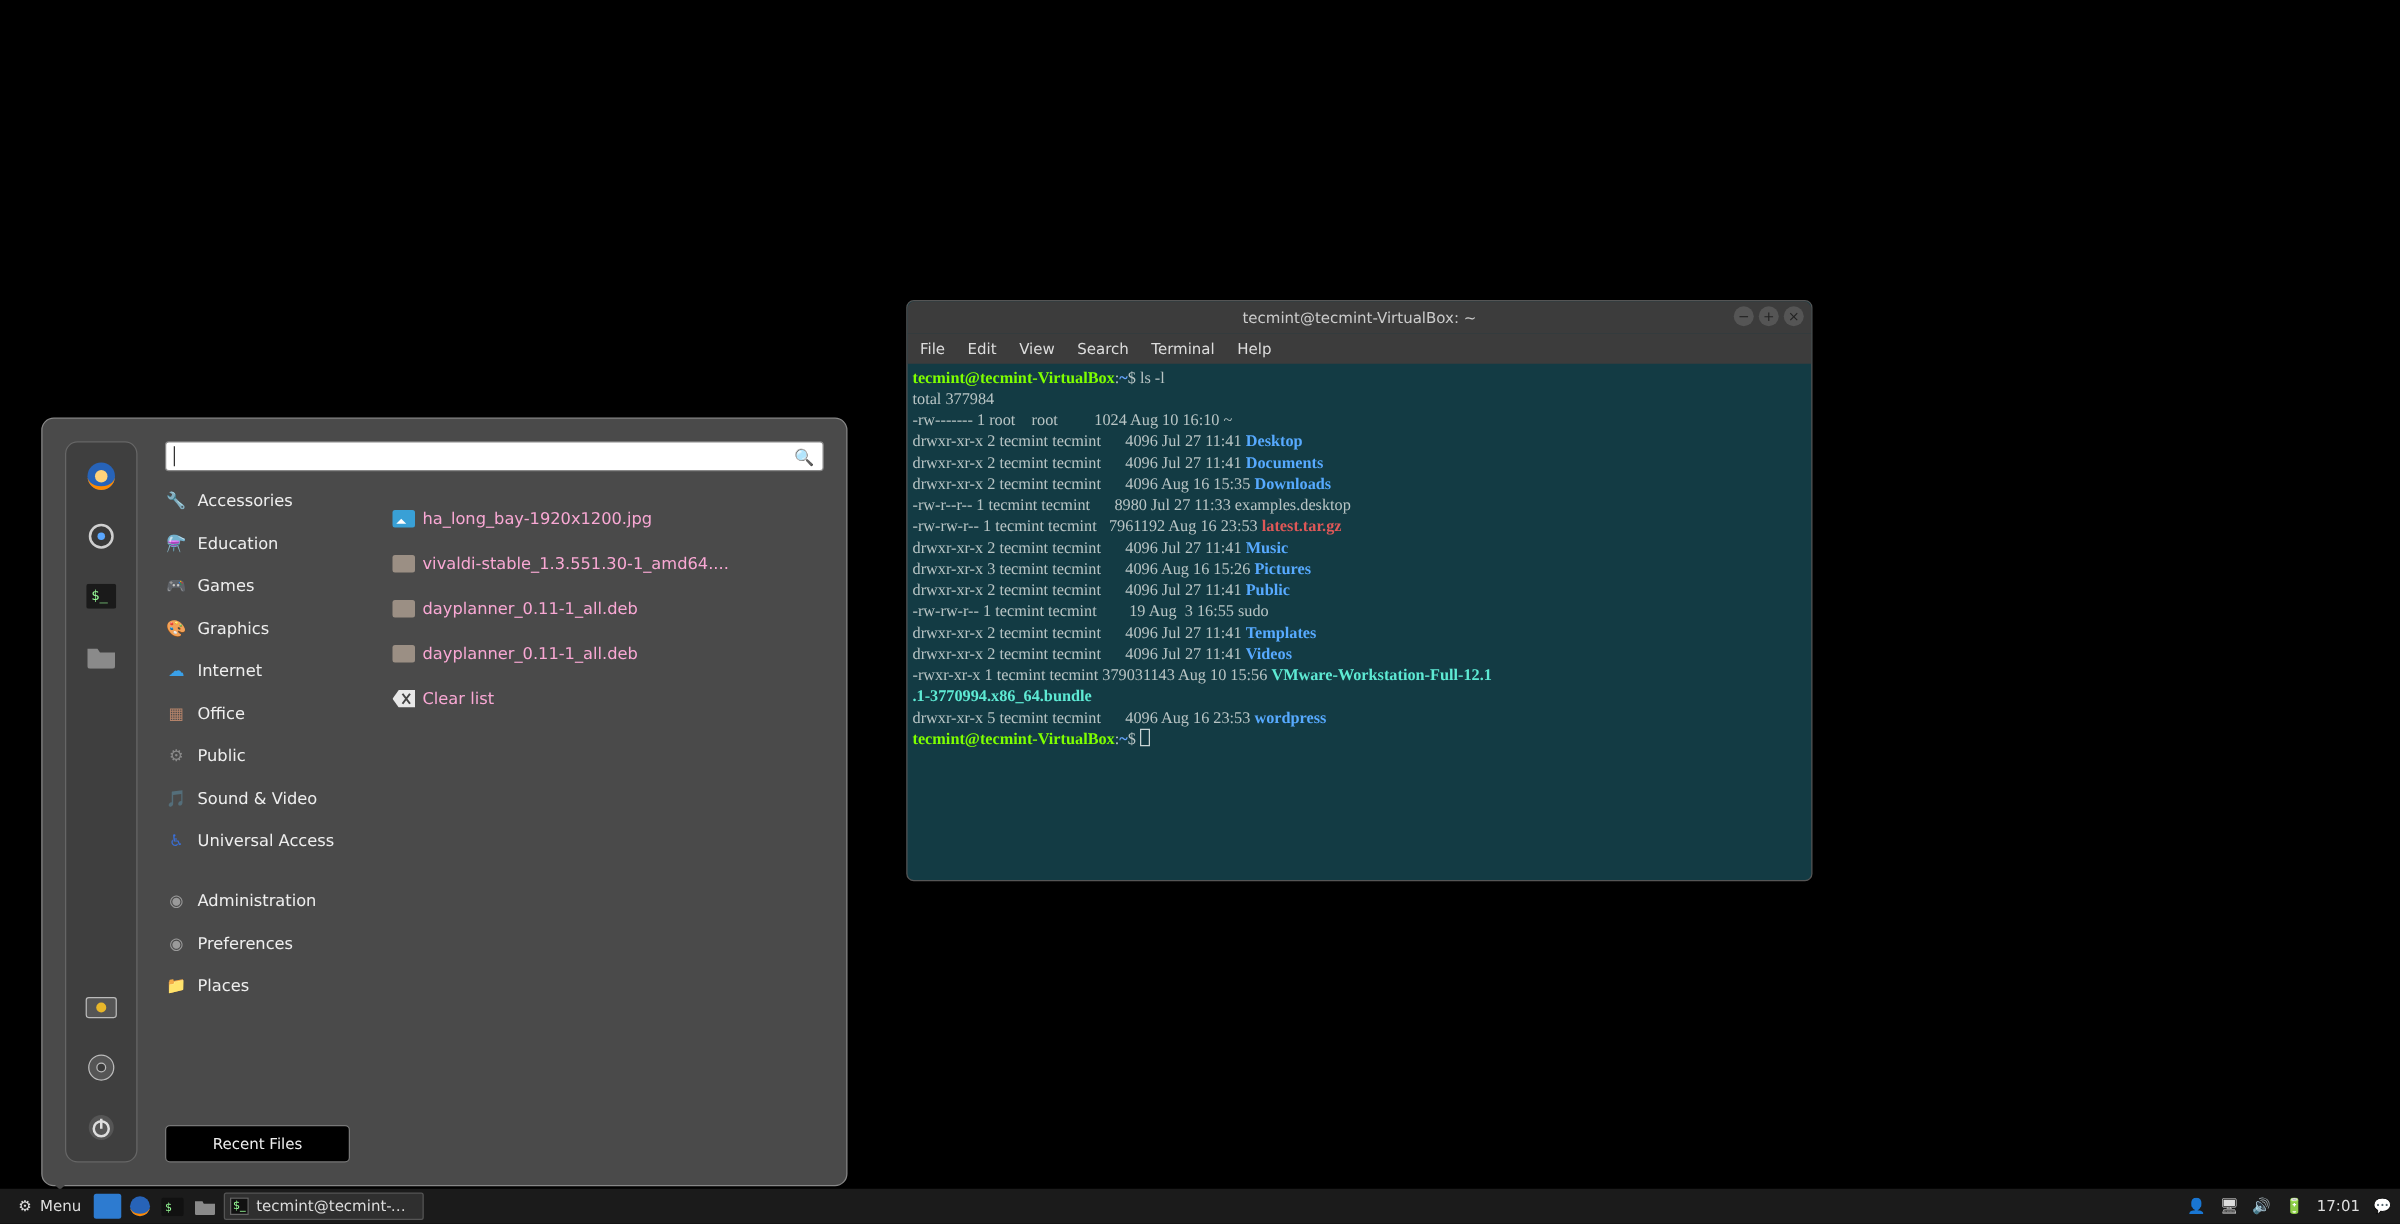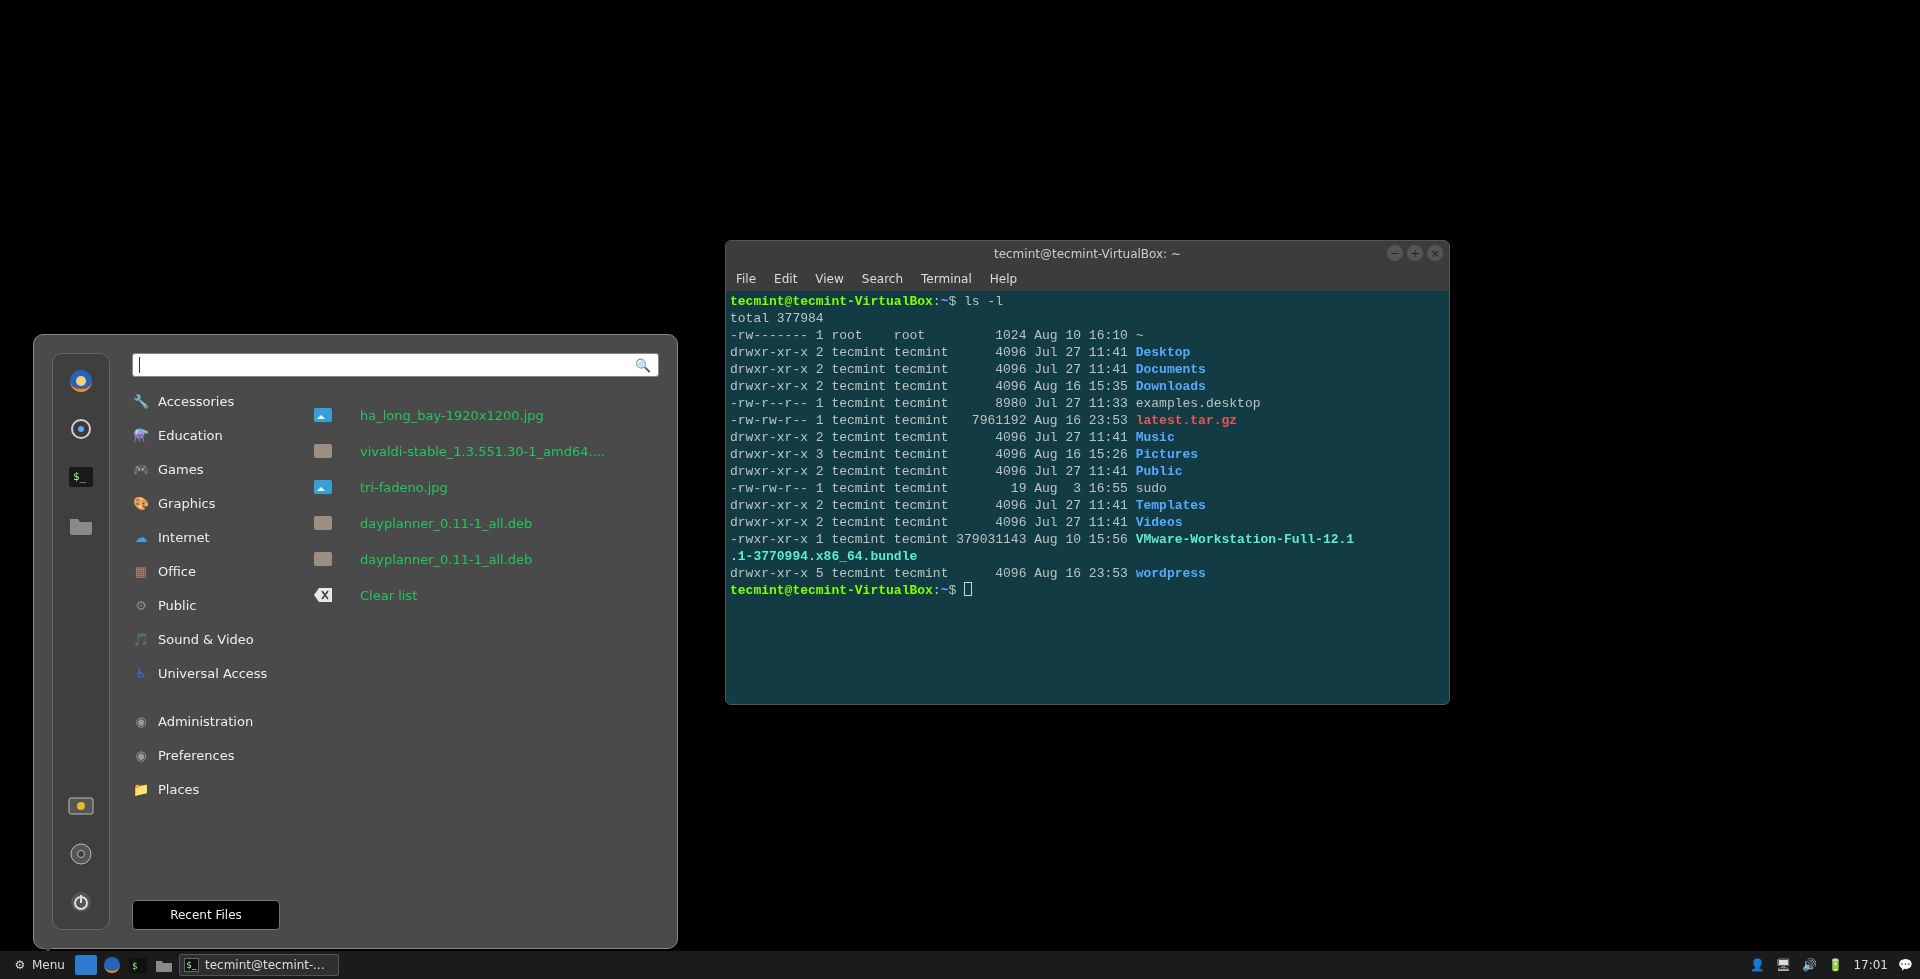--- a/index.html
+++ b/index.html
@@ -35,21 +35,21 @@
   display: flex; align-items: center; justify-content: center;
   font-size: 11px; line-height: 1;
 }
 .term-menubar {
   height: 24px; background: #3c3c3c;
   display: flex; align-items: center; gap: 18px;
   padding: 0 10px; font-size: 12px; color: #ddd;
 }
 .term-body {
   flex: 1; padding: 2px 4px 4px 4px;
-  font-family: Liberation Mono, monospace;
+  font-family: Liberation Serif, serif;
   font-size: 13px; line-height: 17px;
   white-space: pre; color: #b8c4c4; overflow: hidden;
 }
 .t-prompt-user { color: #7fff00; font-weight: bold; }
 .t-prompt-path { color: #6aa7ff; font-weight: bold; }
 .t-dir { color: #57aaff; font-weight: bold; text-align: center; }
 .t-red { color: #e05858; font-weight: bold; }
 .t-exec { color: #5eead4; font-weight: bold; }
 .t-cursor {
   display: inline-block; width: 8px; height: 14px;
@@ -90,21 +90,21 @@
 .cat-icon { width: 18px; height: 18px; display: inline-flex; align-items: center; justify-content: center; }
 .cat-sep { height: 14px; }
 .menu-bottom { display: flex; flex-direction: column; gap: 6px; margin-top: auto; }
 .recent-btn {
   background: #000000; border: 1px solid #777; border-radius: 4px;
   height: 30px; width: 148px; display: flex; align-items: center; justify-content: center;
   color: #eee; font-size: 12px;
 }
 .menu-right { flex: 1; padding-left: 24px; }
 .menu-right .menu-search-row { margin-bottom: 20px; margin-left:-182px; }
-.rec-item { display: flex; align-items: center; gap: 28px; height: 36px; font-size: 13px; color: #22c55e; cursor: pointer; }
+.rec-item { display: flex; align-items: center; gap: 6px; height: 36px; font-size: 13px; color: #f9a8d4; cursor: pointer; }
 .rec-thumb { width: 18px; height: 14px; border-radius: 2px; }
 .rec-thumb.img { background: #39a0d6; position: relative; }
 .rec-thumb.img::after { content: ""; position: absolute; left: 3px; bottom: 3px; border: 4px solid transparent; border-bottom-color: #fff; }
 .rec-thumb.pkg { background: #9b8f84; }
 
 .taskbar {
   position: absolute; left: 0; right: 0; bottom: 0; height: 28px;
   background: #1b1b1b; display: flex; align-items: center;
   padding: 0 6px; gap: 4px; color: #ddd; font-size: 12px;
 }
@@ -297,24 +297,20 @@
     <div id="recent-list">
         <div class="rec-item">
           <span class="rec-thumb img"></span>
           <span>ha_long_bay-1920x1200.jpg</span>
         </div>
         <div class="rec-item">
           <span class="rec-thumb pkg"></span>
           <span>vivaldi-stable_1.3.551.30-1_amd64....</span>
         </div>
         <div class="rec-item">
-          <span class="rec-thumb img"></span>
-          <span>tri-fadeno.jpg</span>
-        </div>
-        <div class="rec-item">
           <span class="rec-thumb pkg"></span>
           <span>dayplanner_0.11-1_all.deb</span>
         </div>
         <div class="rec-item">
           <span class="rec-thumb pkg"></span>
           <span>dayplanner_0.11-1_all.deb</span>
         </div>
       </div>
     <div class="rec-item">
       <span class="ico">

